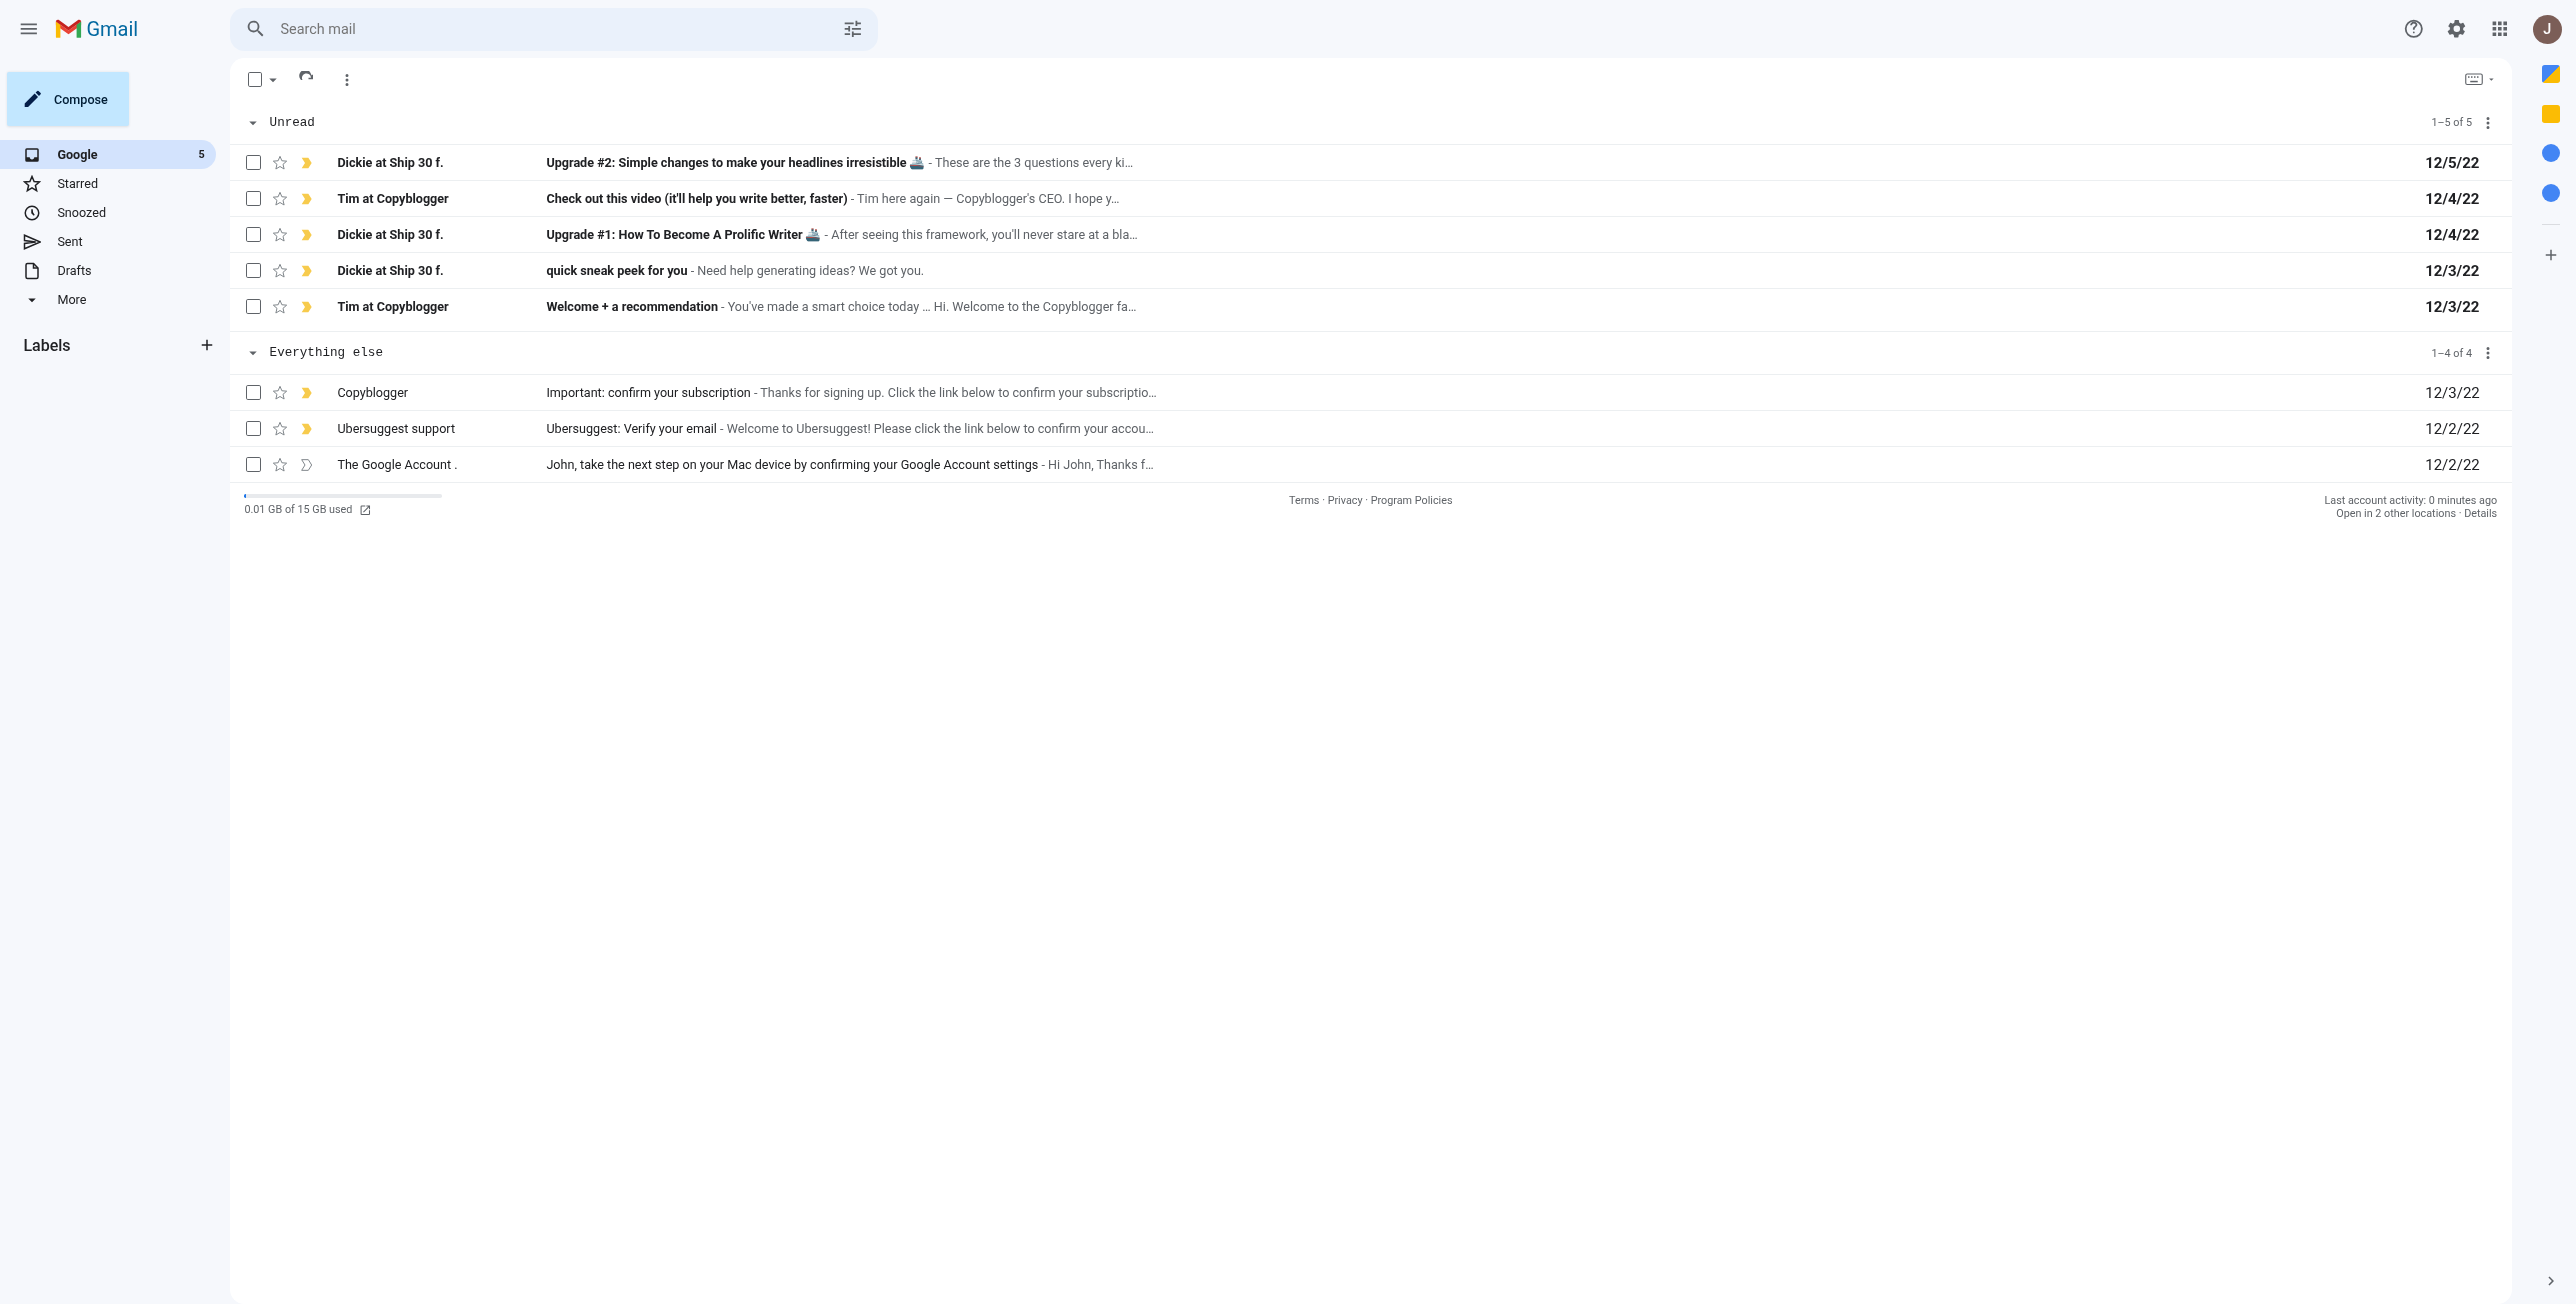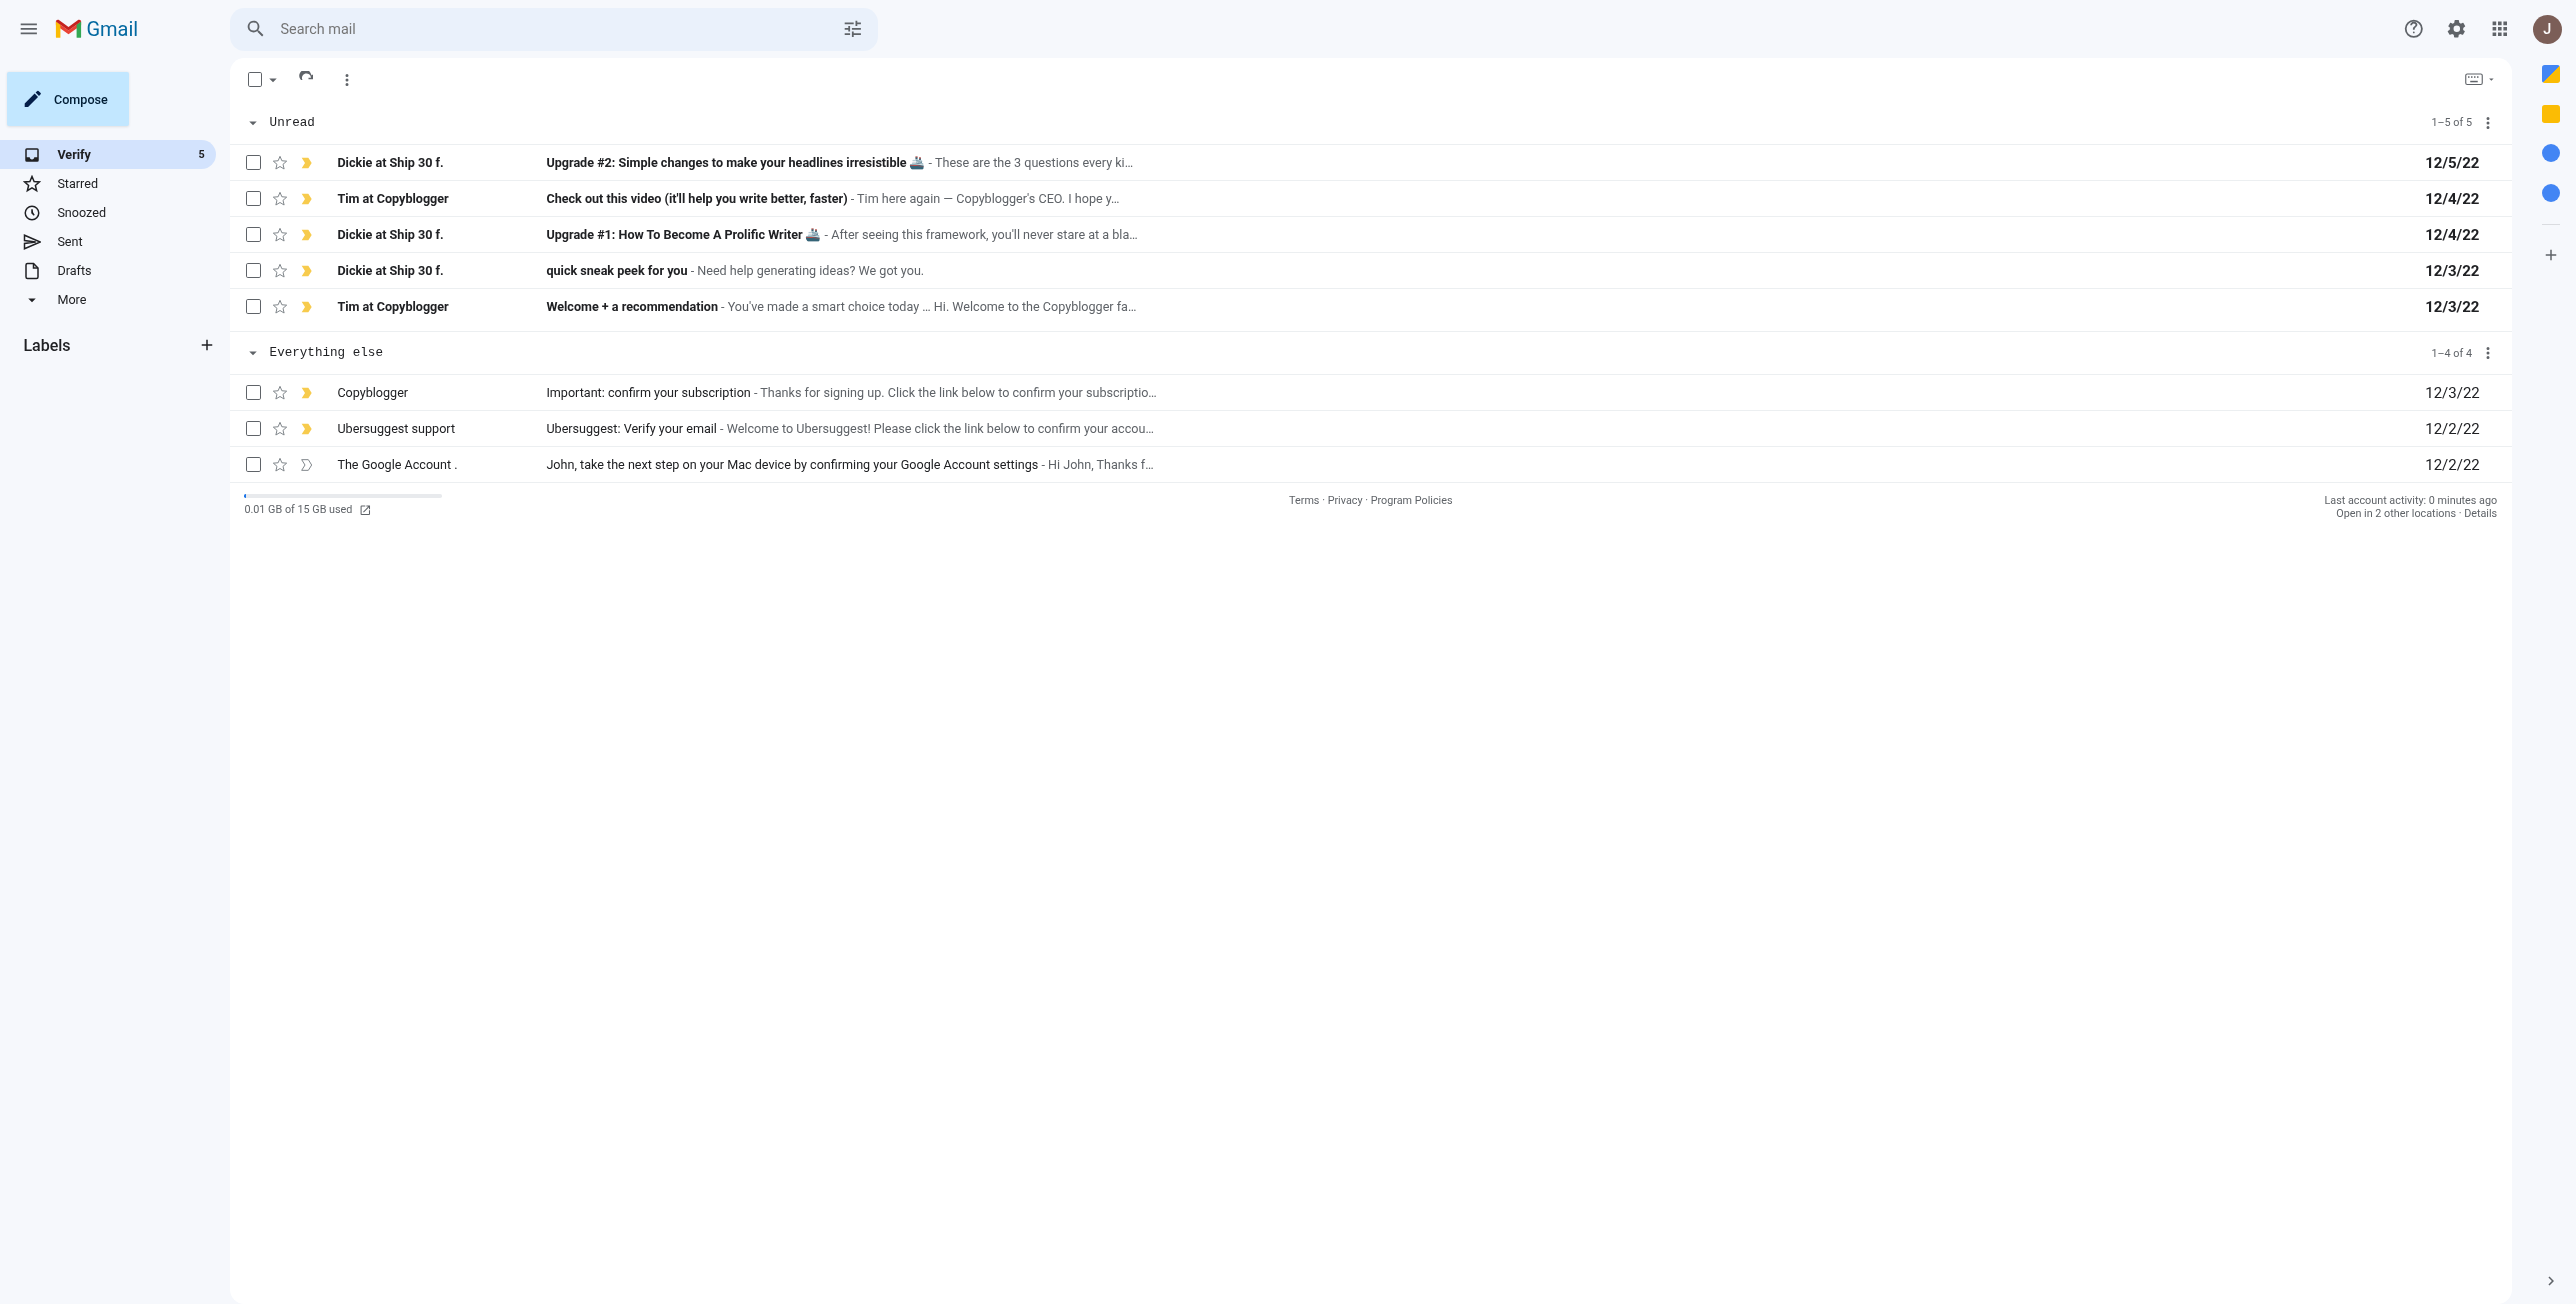--- a/index.html
+++ b/index.html
@@ -147,21 +147,21 @@
             <path fill="#041e49" d="M3 17.25V21h3.75L17.81 9.94l-3.75-3.75L3 17.25zM20.71 7.04a1 1 0 000-1.41l-2.34-2.34a1 1 0 00-1.41 0l-1.83 1.83 3.75 3.75 1.83-1.83z"></path>
           </svg>
         <span>Compose</span>
       </button>
       <div class="nav-item active">
         <span class="nav-icon">
             <svg width="18" height="18" viewBox="0 0 24 24">
               <path fill="#202124" d="M19 3H5a2 2 0 00-2 2v14a2 2 0 002 2h14a2 2 0 002-2V5a2 2 0 00-2-2zm0 12h-4c0 1.66-1.35 3-3 3s-3-1.34-3-3H5V5h14v10z"></path>
             </svg>
           </span>
-        <span class="nav-label">Verify</span>
+        <span class="nav-label">Google</span>
         <span class="nav-count">5</span>
       </div>
       <div class="nav-item">
         <span class="nav-icon">
             <svg width="18" height="18" viewBox="0 0 24 24">
               <path fill="none" stroke="#202124" stroke-width="2" d="M12 17.27L18.18 21l-1.64-7.03L22 9.24l-7.19-.61L12 2 9.19 8.63 2 9.24l5.46 4.73L5.82 21z"></path>
             </svg>
           </span>
         <span class="nav-label">Starred</span>
       </div>

